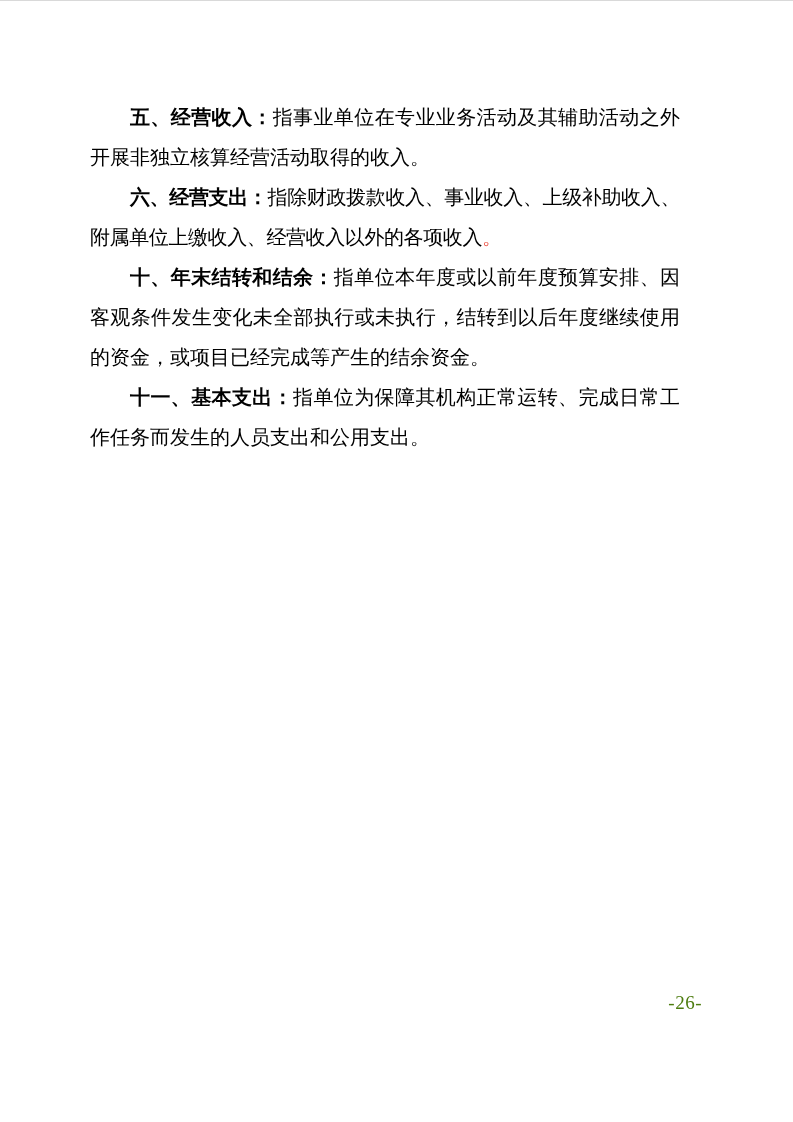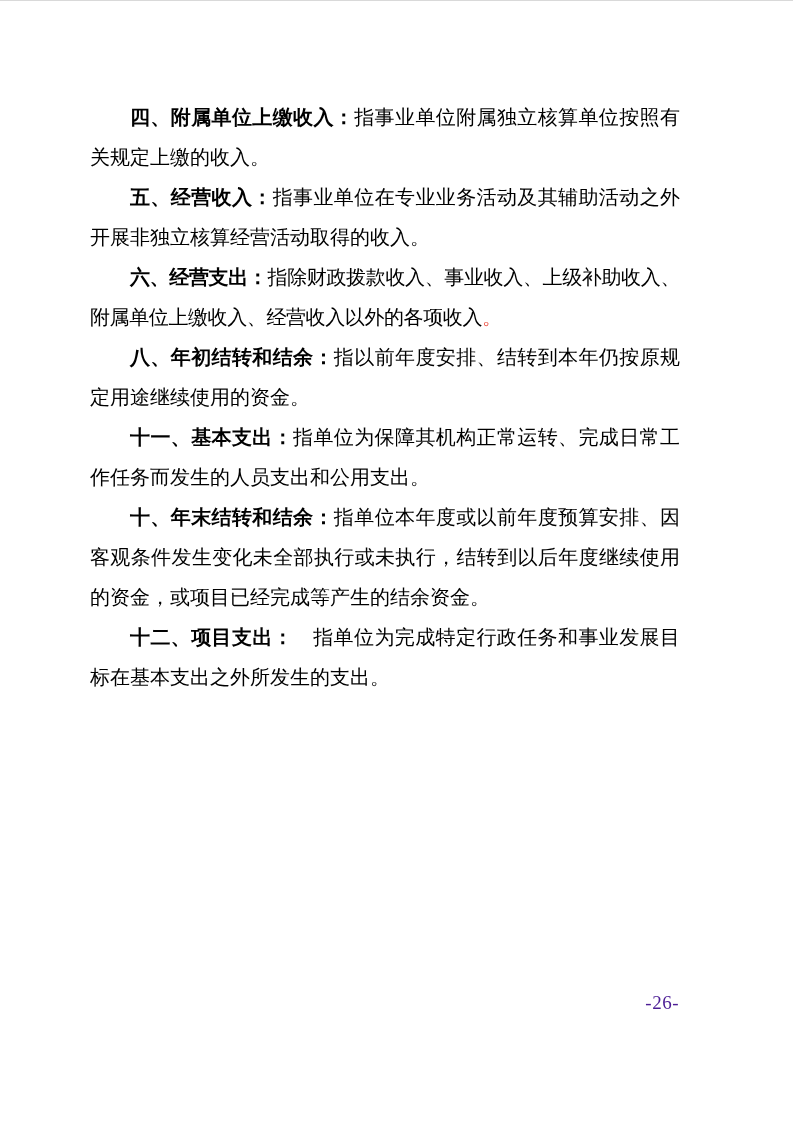--- a/index.html
+++ b/index.html
@@ -25,44 +25,41 @@
   }
   p.def.no-indent { text-indent: 0; }
   p.def .term { font-weight: bold; }
   .gap { margin-left: 20px; }
   .sec6 { margin-top: 18px; letter-spacing: -0.4px; }
   .sec7 { margin-top: 20px; }
   .red { color: #e8392b; }
   .pageno {
     position: absolute;
     top: 991px;
-    right: 114px;
+    right: 91px;
     font-size: 19px;
     line-height: normal;
     letter-spacing: 0.5px;
-    color: #4c1d95;
+    color: #4d7c0f;
   }
 </style>
 </head>
 <body>
 
 <div class="page">
 
-  <p class="def"><span class="term">四、附属单位上缴收入：</span><span>指事业单位附属独立核算单位按照有关规定上缴的收入。</span></p>
 
   <p class="def"><span class="term">五、经营收入：</span><span>指事业单位在专业业务活动及其辅助活动之外开展非独立核算经营活动取得的收入。</span></p>
 
   <p class="def sec6"><span class="term">六、经营支出：</span><span>指除财政拨款收入、事业收入、上级补助收入、附属单位上缴收入、经营收入以外的各项收入</span><span class="red">。</span></p>
 
 
-  <p class="def"><span class="term">八、年初结转和结余：</span><span>指以前年度安排、结转到本年仍按原规定用途继续使用的资金。</span></p>
 
+
+  <p class="def"><span class="term">十、年末结转和结余：</span><span>指单位本年度或以前年度预算安排、因客观条件发生变化未全部执行或未执行，结转到以后年度继续使用的资金，或项目已经完成等产生的结余资金。</span></p>
 
   <p class="def"><span class="term">十一、基本支出：</span><span>指单位为保障其机构正常运转、完成日常工作任务而发生的人员支出和公用支出。</span></p>
 
-  <p class="def"><span class="term">十、年末结转和结余：</span><span>指单位本年度或以前年度预算安排、因客观条件发生变化未全部执行或未执行，结转到以后年度继续使用的资金，或项目已经完成等产生的结余资金。</span></p>
-
-  <p class="def"><span class="term">十二、项目支出：</span><span class="gap">指单位为完成特定行政任务和事业发展目标在基本支出之外所发生的支出。</span></p>
 
 
   <span class="pageno">-26-</span>
 
 </div>
 
 </body></html>

